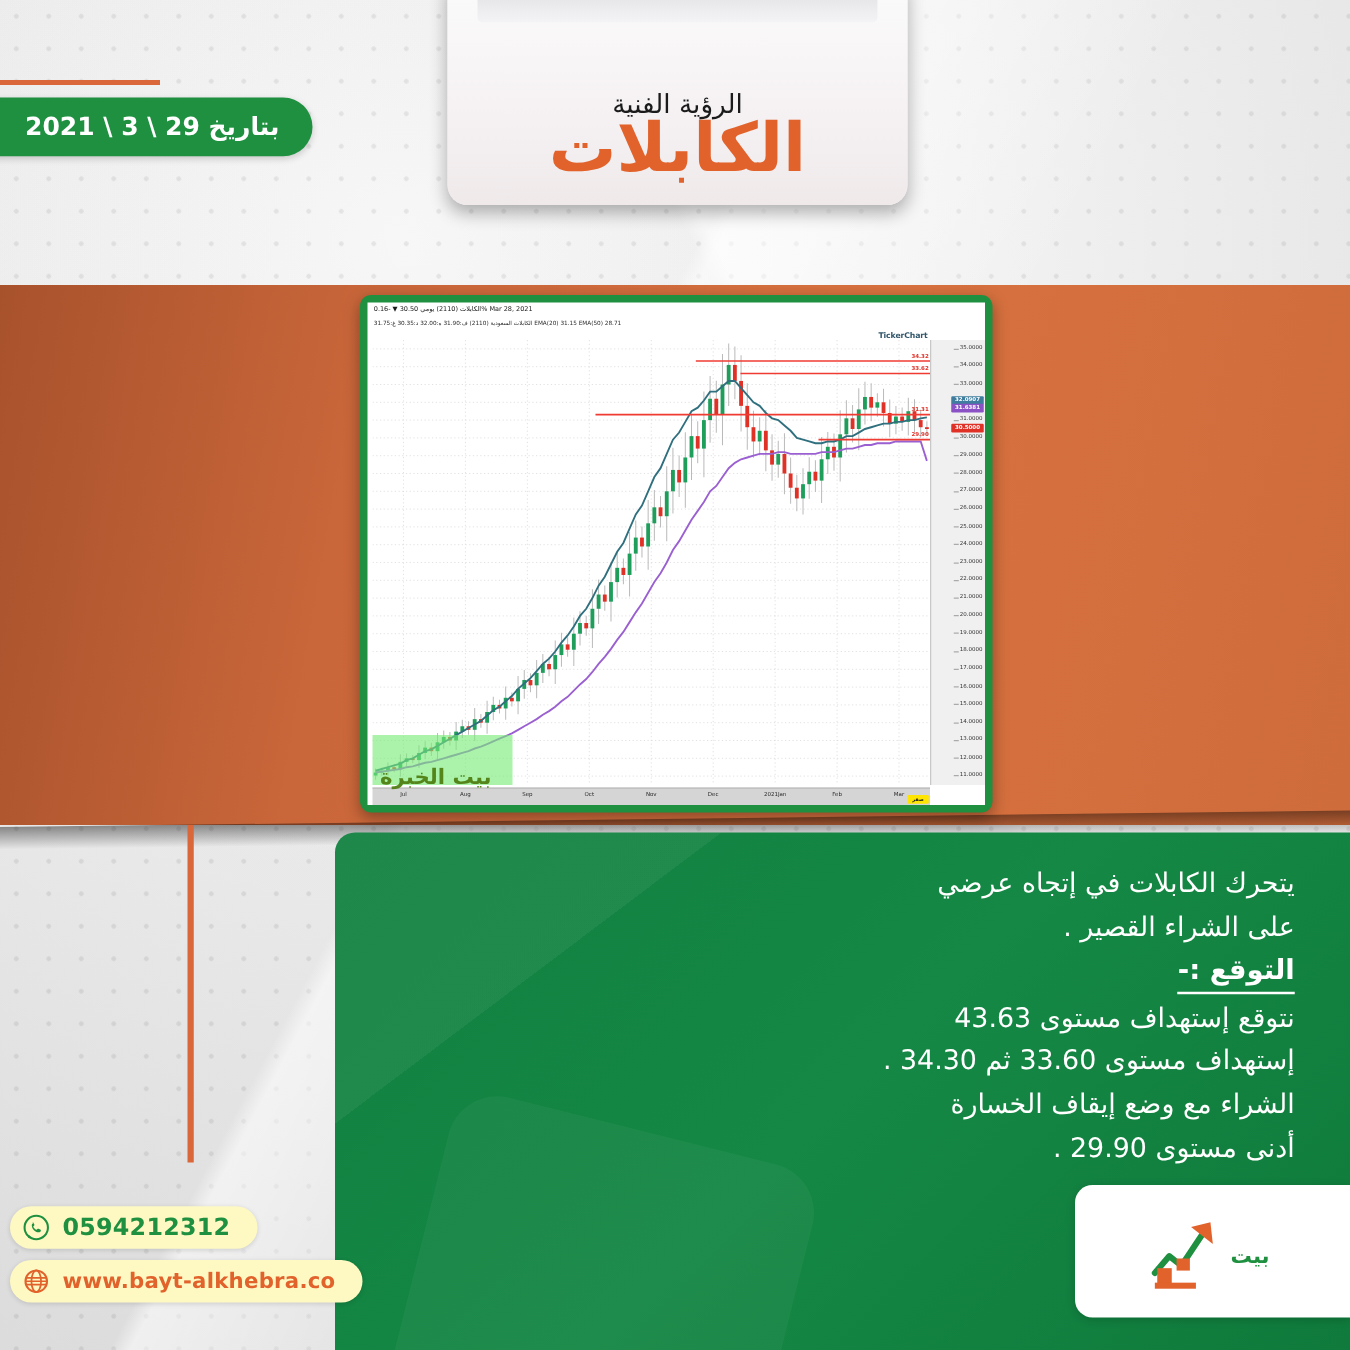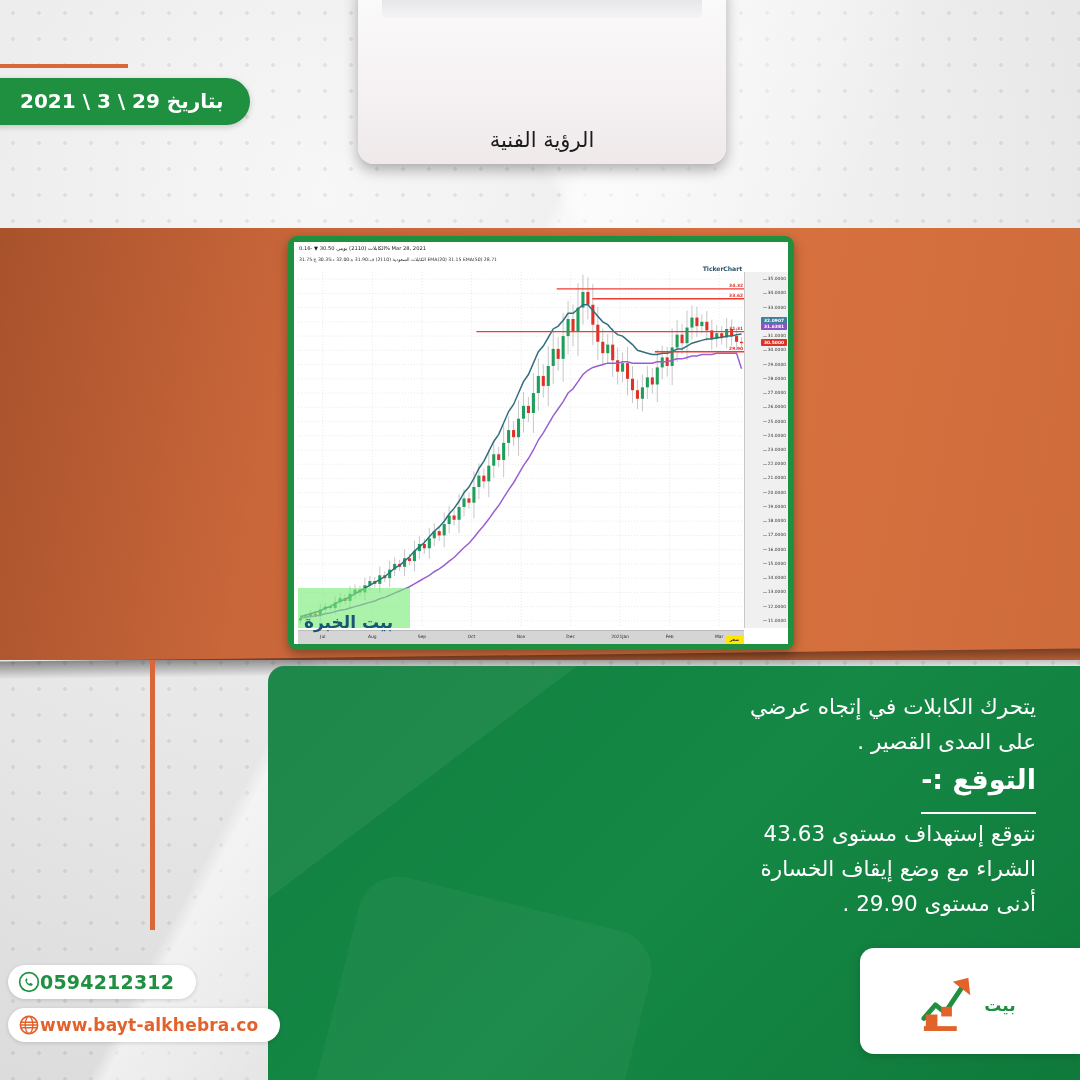--- a/index.html
+++ b/index.html
@@ -159,21 +159,21 @@
   
   .chart-wm{
     position:absolute; left:4px; bottom:16px;
     width:112px; height:40px;
     background:rgba(120,235,120,.62);
     display:flex; align-items:center; justify-content:flex-end;
     padding-left:6px;
     direction:rtl;
   }
   .chart-wm span{
-    font-size:17px; font-weight:bold; color:#0c4a6e;
+    font-size:17px; font-weight:bold; color:#4d7c0f;
     opacity:.92; letter-spacing:.3px;margin-top:28px;
   }
 
   
   .green-panel{
     position:absolute; left:268px; top:666px; width:812px; height:414px;
     background:linear-gradient(135deg,#118040 0%,#158845 50%,#0f7a3b 100%);
     border-radius:16px 0 0 0;
     overflow:hidden;
     direction:rtl;
@@ -199,44 +199,44 @@
     color:#ffffff;
   }
   .gp-line{
     font-size:21.5px; font-weight:normal;
     line-height:1.62;
     letter-spacing:.2px;
     white-space:nowrap;
   }
   .gp-head{
     display:inline-block;
-    font-size:27px; font-weight:bold;
+    font-size:22px; font-weight:bold;
     border-bottom:2.5px solid #ffffff;
-    padding-bottom:12px; margin-bottom:3px;
+    padding-bottom:0; margin-bottom:3px;
     line-height:1.5;
   }
   .gp-head-wrap{ line-height:1.7; }
 
   
   .left-accent{
     position:absolute; left:0; top:660px; width:268px; height:420px;
   }
   .accent-bar{
     position:absolute; left:150px; top:0; width:5px; height:270px;
     background:#d9673a;
   }
 
   
   .contact{
     position:absolute; left:8px; bottom:38px;
     display:flex; flex-direction:column; gap:9px;
   }
   .pill{
-    display:flex; align-items:center; 
-    background:#ffffff;
+    display:flex; align-items:center; gap:10px;
+    background:#fef9c3;
     border-radius:20px;
     padding:6px 22px 6px 10px;
     box-shadow:0 1px 4px rgba(0,0,0,.14);
     width:max-content;
     justify-content:space-between;
   }
   .pill .txt{ font-size:19px; font-weight:bold; letter-spacing:.2px; }
   .pill.phone .txt{ color:#1e9040; }
   .pill.web .txt{ color:#e2622c; font-size:17px; }
   .ic{ width:22px; height:22px; flex:0 0 22px; }
@@ -268,20 +268,21 @@
 
 <div class="bg-base"></div>
 <div class="bg-dots"></div>
 <div class="bg-diag"></div>
 
 <div class="date-rule"></div>
 <div class="date-pill">بتاريخ 29 \ 3 \ 2021</div>
 
 <div class="title-card">
   <div class="title-sub">الرؤية الفنية</div>
+  <div class="title-main">الكابلات</div>
 </div>
 
 <div class="orange-band"></div>
 <div class="band-shadow"></div>
 
 <div class="chart-frame">
   <div class="chart-inner">
 
     <div class="ck-row1">الكابلات (2110)  يومي  30.50 ▼ -0.16%   Mar 28, 2021</div>
     <div class="ck-row2">الكابلات السعودية (2110) ف:31.90 ه:32.00 د:30.35 غ:31.75    EMA(20) 31.15   EMA(50) 28.71</div>
@@ -571,25 +572,26 @@
 
 <div class="left-accent">
   <div class="accent-bar"></div>
 </div>
 
 <div class="green-panel">
   <div class="gp-chev"></div>
   <div class="gp-chev2"></div>
   <div class="gp-body">
     <div class="gp-line">يتحرك الكابلات في إتجاه عرضي</div>
-    <div class="gp-line">على المدى القصير .</div>
+    <div class="gp-line">على الشراء القصير .</div>
     <div class="gp-head-wrap">
       <span class="gp-head">التوقع :-</span>
     </div>
     <div class="gp-line">نتوقع إستهداف مستوى 43.63</div>
+    <div class="gp-line">إستهداف مستوى 33.60 ثم 34.30 .</div>
     <div class="gp-line">الشراء مع وضع إيقاف الخسارة</div>
     <div class="gp-line">أدنى مستوى 29.90 .</div>
   </div>
 </div>
 
 <div class="contact">
   <div class="pill phone">
     <svg class="ic" viewBox="0 0 24 24">
       <circle cx="12" cy="12" r="10.2" fill="none" stroke="#1e9040" stroke-width="1.8"></circle>
       <path d="M8.6 7.4c.4-.1.8 0 1 .5l.7 1.5c.2.4.1.7-.2 1l-.5.5c-.2.2-.2.4-.1.6.5 1 1.4 1.9 2.4 2.4.2.1.4.1.6-.1l.5-.5c.3-.3.6-.4 1-.2l1.5.7c.5.2.6.6.5 1-.2.9-1.1 1.5-2.1 1.4-2.9-.3-5.5-2.9-5.8-5.8-.1-1 .5-1.9 1.4-2.1z" fill="#1e9040"></path>

